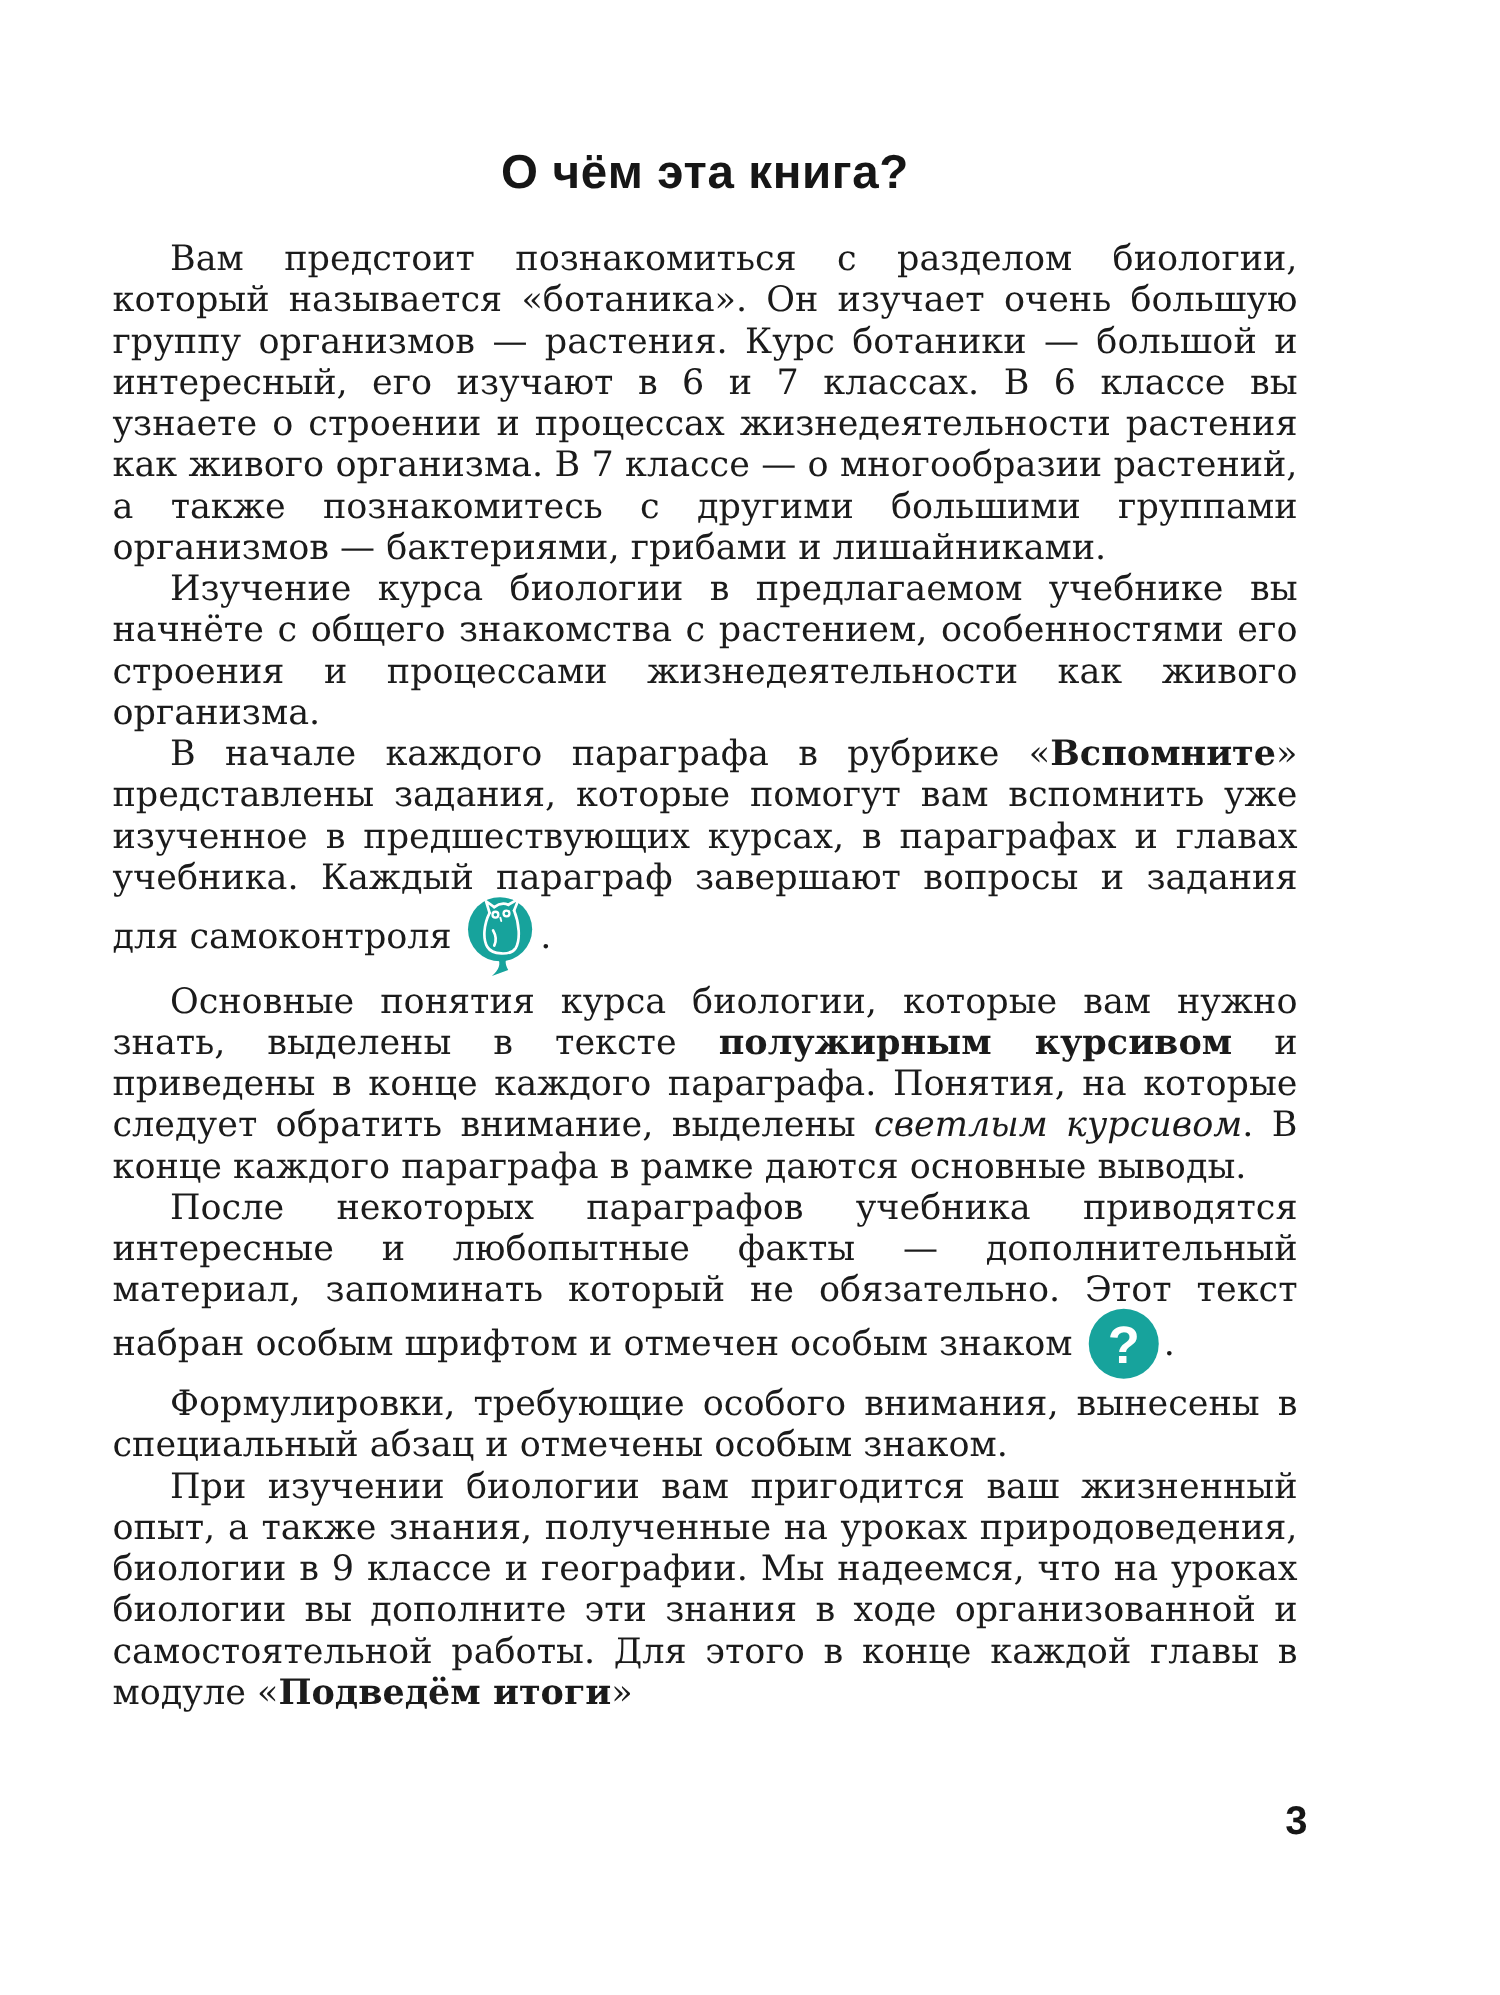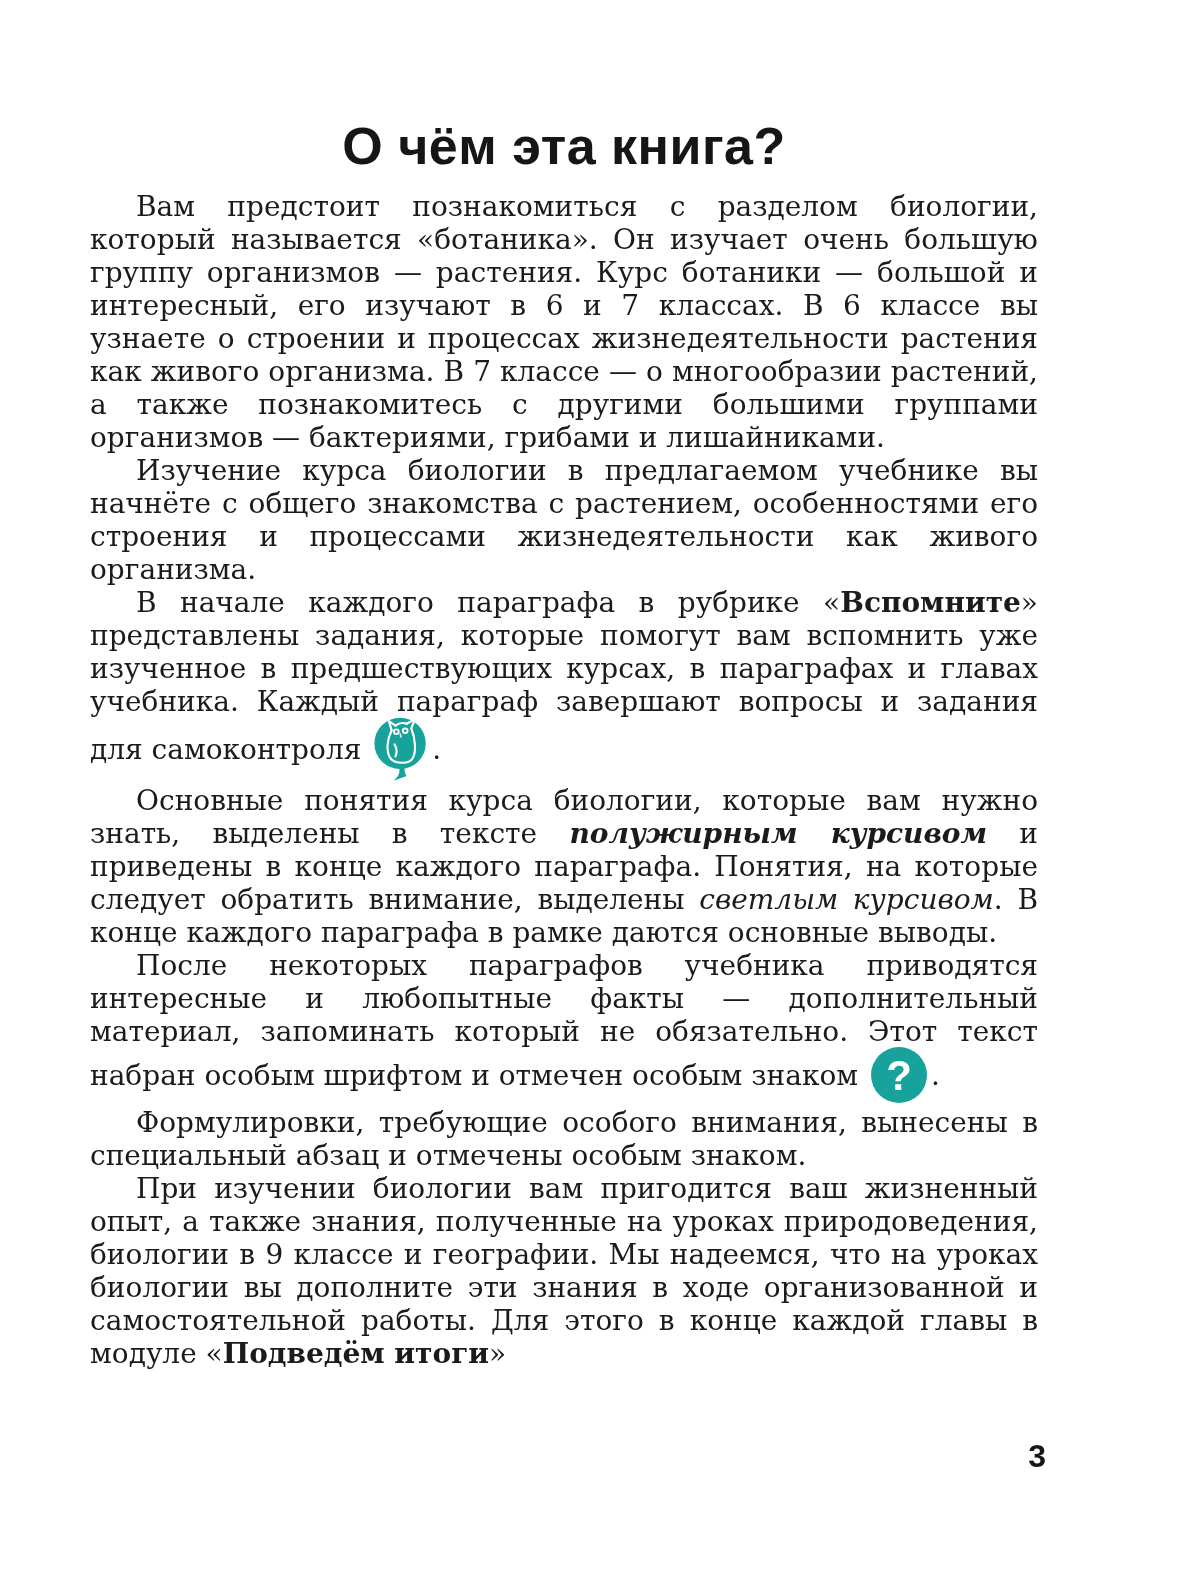--- a/index.html
+++ b/index.html
@@ -19,42 +19,42 @@
   }
   .page-title {
     position: absolute;
     left: 90px;
     top: 118px;
     width: 948px;
     margin: 0;
     text-align: center;
     font-family: "Liberation Sans", sans-serif;
     font-weight: bold;
-    font-size: 52px;
+    font-size: 38px;
     line-height: 1.1;
     color: #161616;
     letter-spacing: 0.5px;
   }
   .body-text {
     position: absolute;
     left: 90px;
     top: 190px;
     width: 948px;
   }
   p.para {
     margin: 0;
     text-indent: 46px;
     text-align: justify;
     font-size: 28px;
     line-height: 33px;
     hyphens: none;
   }
   .run-b  { font-weight: bold; }
   .run-i  { font-style: italic; margin-top: 12px; }
-  .run-bi { font-weight: bold; font-style: italic; }
+  .run-bi { font-weight: bold; }
   .icon {
     display: inline-block;
     vertical-align: middle;
     margin: 0 3px;
     position: relative;
     top: -2px;
   }
   .icon svg { display: block; }
   .page-number {
     position: absolute;

